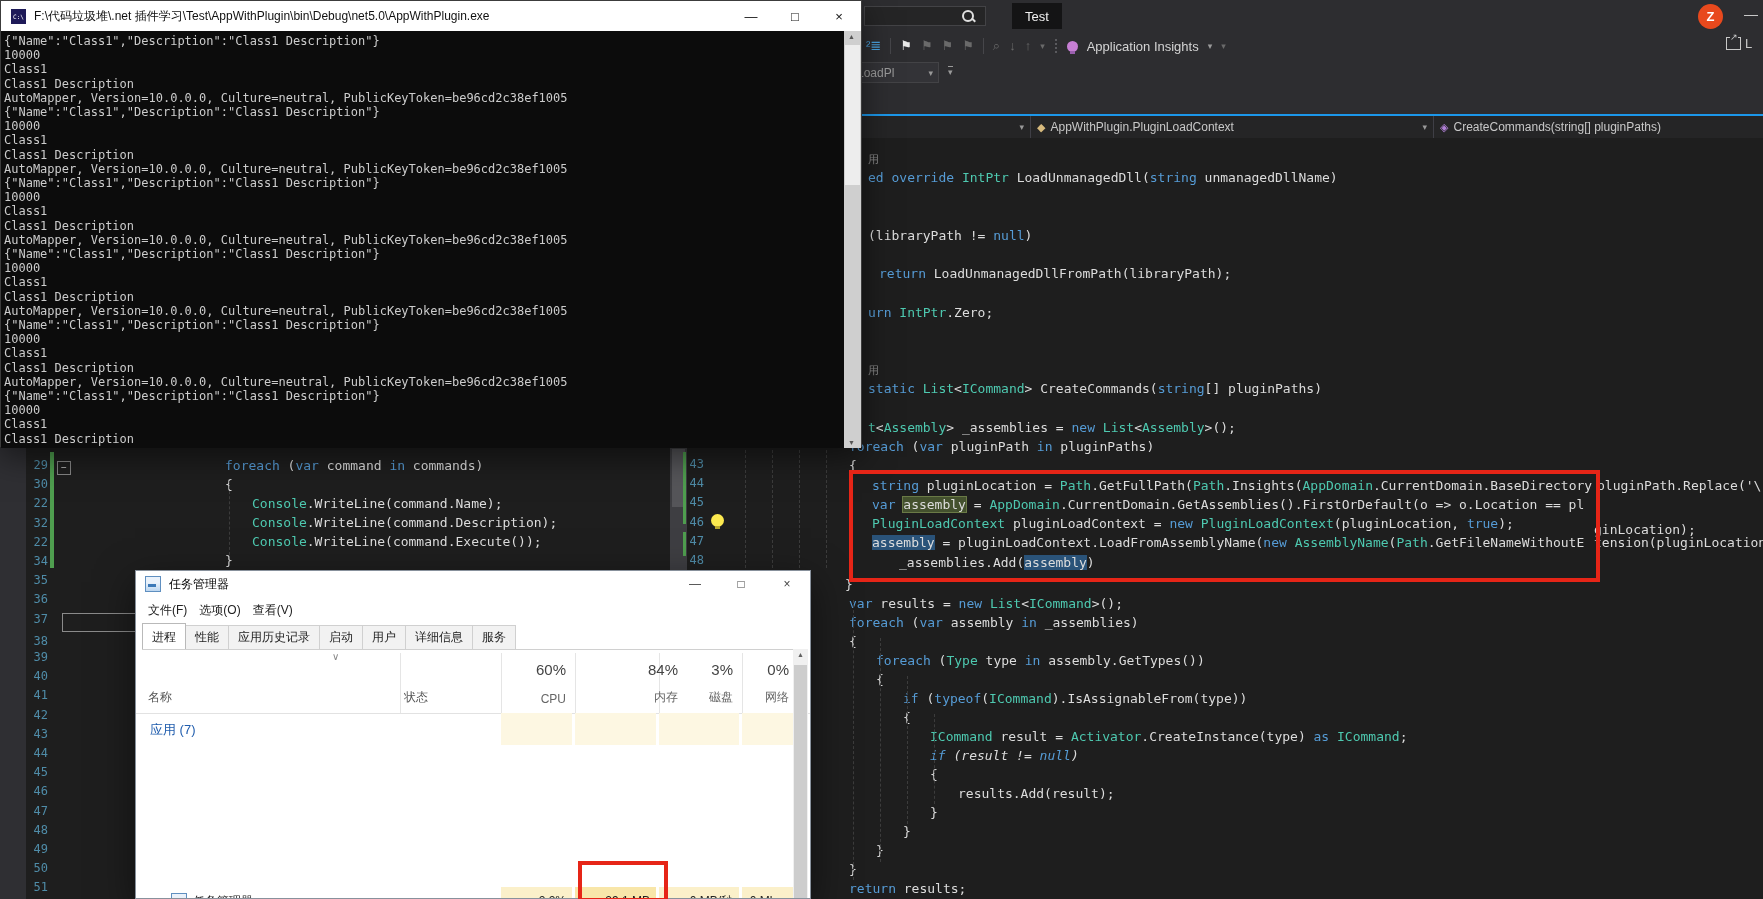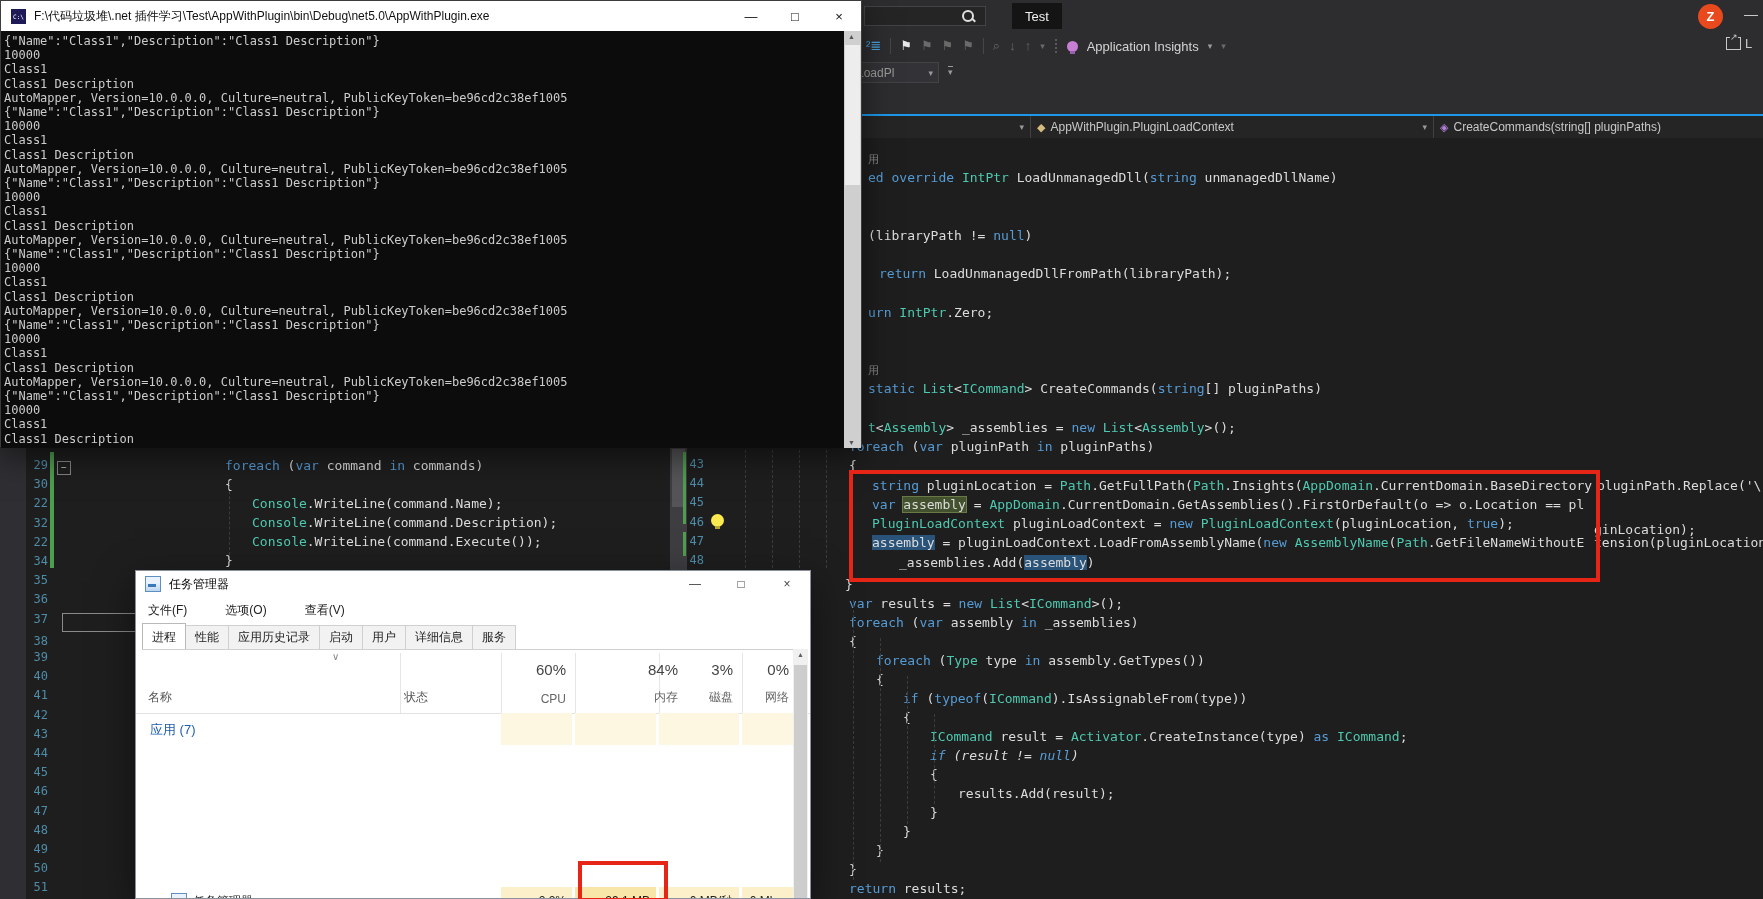--- a/index.html
+++ b/index.html
@@ -76,21 +76,21 @@
 
   
   .tm-win{position:absolute;left:135px;top:570px;width:676px;height:329px;background:#fff;z-index:20;
           border:1px solid #88919c;box-sizing:border-box;box-shadow:0 12px 36px rgba(0,0,0,.5);overflow:hidden;
           font-size:12px;color:#222;}
   .tm-title{position:absolute;left:0;top:0;width:100%;height:26px;display:flex;align-items:center;}
   .tm-ico{width:14px;height:14px;border:1px solid #5f8fc0;background:linear-gradient(180deg,#eaf2fb 40%,#bcd6f0);margin:0 8px 0 9px;position:relative;}
   .tm-ico::after{content:"";position:absolute;left:2px;top:7px;width:8px;height:3px;background:#3c79b8;}
   .tm-title-text{font-size:12px;color:#000;flex:1;}
   .tm-btn{width:46px;text-align:center;color:#444;font-size:12px;}
-  .tm-menu{position:absolute;left:0;top:26px;width:100%;height:26px;display:flex;align-items:center;gap:38px;padding-left:12px;box-sizing:border-box;color:#222;}
+  .tm-menu{position:absolute;left:0;top:26px;width:100%;height:26px;display:flex;align-items:center;gap:12px;padding-left:12px;box-sizing:border-box;color:#222;}
   .tm-tabs{position:absolute;left:6px;top:54px;width:664px;height:24px;display:flex;align-items:flex-end;border-bottom:1px solid #d0d0d0;}
   .tm-tab{padding:3px 9px;border:1px solid #d0d0d0;border-bottom:none;background:#f2f2f2;margin-right:-1px;font-size:12px;}
   .tm-tab.active{background:#fff;position:relative;padding-top:5px;z-index:2;border-color:#b9b9b9;}
   .tm-header{position:absolute;left:0;top:78px;width:676px;height:64px;border-bottom:1px solid #e2e2e2;color:#555;}
   .tm-sort{position:absolute;left:196px;top:2px;color:#888;font-size:10px;}
   .tm-h-name{position:absolute;left:12px;bottom:7px;}
   .tm-h-status{position:absolute;left:268px;bottom:7px;}
   .tm-hsep{position:absolute;top:4px;bottom:0;width:1px;background:#e5e5e5;}
   .tm-hcol{position:absolute;bottom:0;top:0;text-align:right;}
   .tm-hcol .pct{position:absolute;right:6px;top:12px;font-size:15px;color:#444;}

